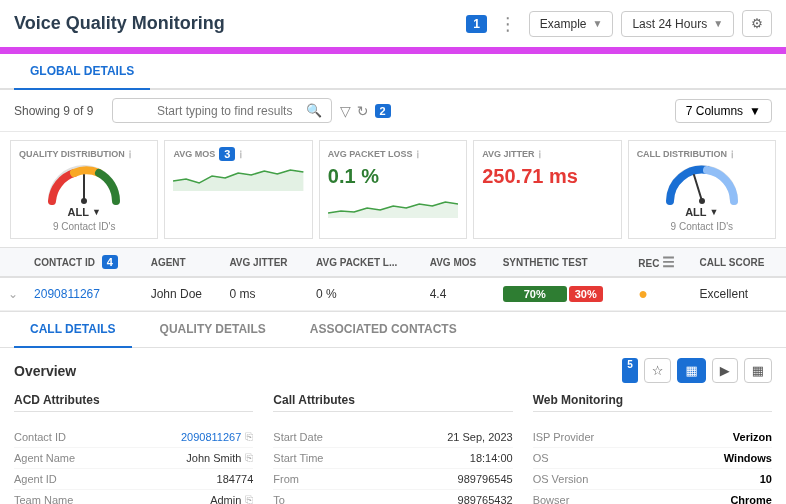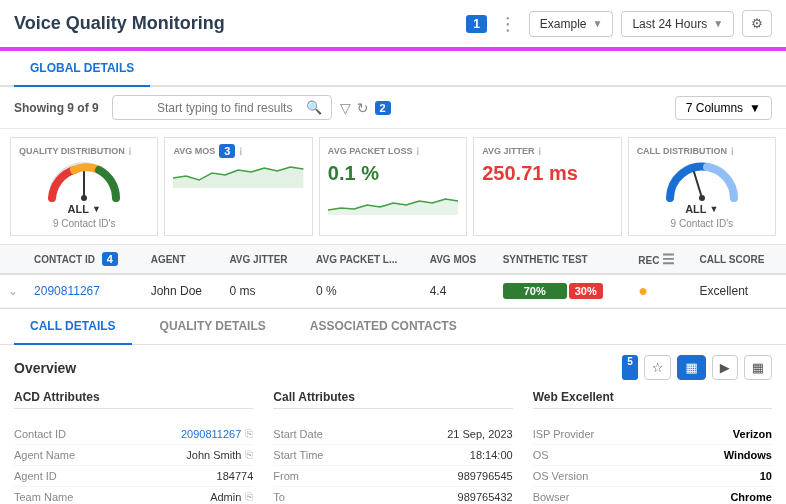--- a/index.html
+++ b/index.html
@@ -1,36 +1,36 @@
 <!DOCTYPE html>
 <html><head>
   <meta charset="utf-8">
   <style>
     * { box-sizing: border-box; margin: 0; padding: 0; }
     body { font-family: -apple-system, BlinkMacSystemFont, 'Segoe UI', Arial, sans-serif; font-size: 12px; background: #f0f2f5; color: #333; }
 
     .app-container { width: 786px; min-height: 504px; background: #fff; overflow: hidden; }
 
     
-    .header { display: flex; align-items: center; padding: 10px 14px; background: #fff; border-bottom: 4px solid #d946ef; gap: 8px; }
+    .header { display: flex; align-items: center; padding: 10px 14px; background: #fff; border-bottom: 7px solid #d946ef; gap: 8px; }
     .header-title { font-size: 18px; font-weight: 600; color: #2c3e50; flex: 1; }
     .badge-blue { background: #1a6fd4; color: #fff; border-radius: 3px; padding: 2px 7px; font-size: 12px; font-weight: bold; }
     .header-dots { color: #888; font-size: 18px; cursor: pointer; padding: 0 4px; }
     .dropdown-btn { display: flex; align-items: center; gap: 6px; border: 1px solid #ccc; border-radius: 4px; padding: 5px 10px; background: #fff; cursor: pointer; font-size: 12px; color: #333; }
     .dropdown-btn .chevron { font-size: 10px; color: #888; }
     .filter-icon { border: 1px solid #ccc; border-radius: 4px; padding: 5px 8px; background: #fff; cursor: pointer; color: #666; }
 
     
     .tabs-bar { background: #fff; border-bottom: 2px solid #e0e0e0; padding: 0 14px; }
     .tab-item { display: inline-block; padding: 10px 16px; font-size: 12px; font-weight: 600; color: #888; cursor: pointer; border-bottom: 2px solid transparent; margin-bottom: -2px; }
     .tab-item.active { color: #1a6fd4; border-bottom-color: #1a6fd4; }
 
     
     .toolbar { display: flex; align-items: center; padding: 8px 14px; background: #fff; border-bottom: 1px solid #e8e8e8; gap: 8px; }
-    .showing-text { font-size: 12px; color: #555; min-width: 90px; font-weight: bold; }
+    .showing-text { font-size: 12px; color: #555; min-width: 90px; }
     .search-box { display: flex; align-items: center; border: 1px solid #ccc; border-radius: 4px; padding: 4px 8px; flex: 1; max-width: 220px; background: #fff; }
     .search-box input { border: none; outline: none; font-size: 12px; color: #999; width: 100%; margin-left: 36px; }
     .search-icon { color: #aaa; font-size: 13px; }
     .toolbar-icons { display: flex; align-items: center; gap: 6px; color: #888; }
     .toolbar-icon { cursor: pointer; font-size: 14px; }
     .badge-blue-sm { background: #1a6fd4; color: #fff; border-radius: 3px; padding: 1px 5px; font-size: 11px; font-weight: bold; }
     .columns-btn { margin-left: auto; display: flex; align-items: center; gap: 6px; border: 1px solid #ccc; border-radius: 4px; padding: 4px 10px; background: #fff; cursor: pointer; font-size: 12px; }
 
     
     .metrics-row { display: flex; align-items: stretch; background: #fff; border-bottom: 1px solid #e0e0e0; padding: 8px 10px; gap: 6px; }
@@ -314,21 +314,21 @@
             <span class="attr-key">From</span>
             <span class="attr-val">989796545</span>
           </div>
           <div class="attr-row">
             <span class="attr-key">To</span>
             <span class="attr-val">989765432</span>
           </div>
         </div>
 
         <div class="attr-section">
-          <div class="attr-section-title">Web  Excellent</div>
+          <div class="attr-section-title">Web  Monitoring</div>
           <div class="attr-row">
             <span class="attr-key">ISP Provider</span>
             <span class="attr-val bold">Verizon</span>
           </div>
           <div class="attr-row">
             <span class="attr-key">OS</span>
             <span class="attr-val bold">Windows</span>
           </div>
           <div class="attr-row">
             <span class="attr-key">OS Version</span>

